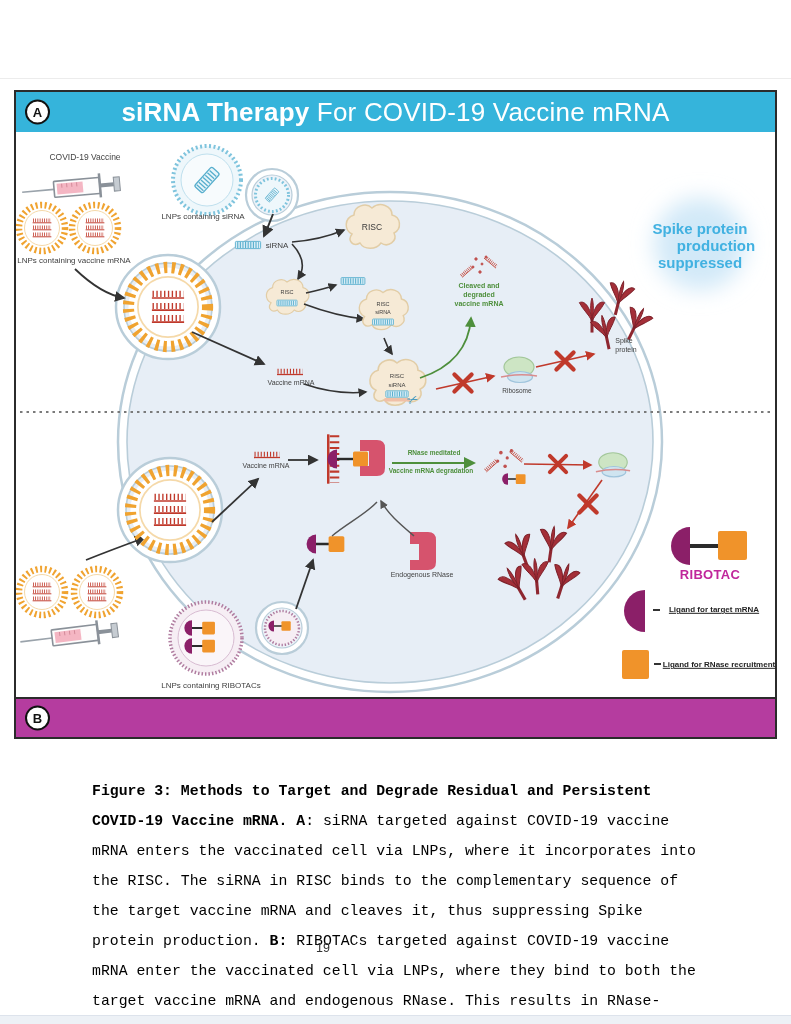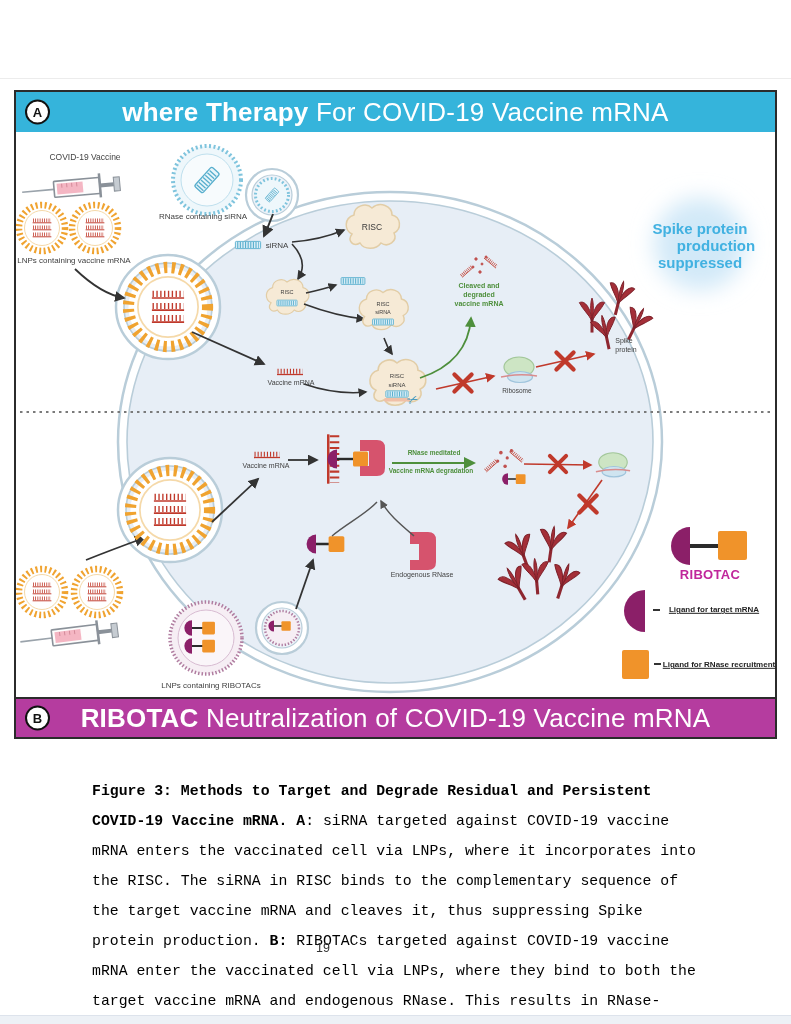--- a/index.html
+++ b/index.html
@@ -35,21 +35,21 @@
 </style>
 </head>
 <body>
 
 <div class="page-top-line"></div>
 
 <div class="figure-box">
 
   <div class="banner banner-top">
     <div class="badge">A</div>
-    <div class="banner-title"><span class="b">where Therapy</span><span> For COVID-19 Vaccine mRNA</span></div>
+    <div class="banner-title"><span class="b">siRNA Therapy</span><span> For COVID-19 Vaccine mRNA</span></div>
   </div>
 
   <div class="diagram">
     <svg width="759" height="565" viewBox="0 0 759 565">
       <defs>
         <marker id="mB" markerWidth="8" markerHeight="8" refX="5" refY="3" orient="auto">
             <path d="M0,0 L6,3 L0,6 Z" fill="#333"></path>
           </marker>
         <marker id="mR" markerWidth="8" markerHeight="8" refX="5" refY="3" orient="auto">
             <path d="M0,0 L6,3 L0,6 Z" fill="#c0392b"></path>
@@ -295,21 +295,21 @@
         <line x1="637" y1="478" x2="644" y2="478" stroke="#333" stroke-width="2"></line>
       </g>
       <g>
         <rect x="606" y="518" width="27" height="29" rx="2" fill="#f0932a"></rect>
         <line x1="638" y1="532" x2="645" y2="532" stroke="#333" stroke-width="2"></line>
       </g>
     </svg>
 
     <div class="lbl" style="left:69px;top:25px;font-size:8.5px;color:#444;">COVID-19 Vaccine</div>
     <div class="lbl" style="left:58px;top:129px;font-size:8px;">LNPs containing vaccine mRNA</div>
-    <div class="lbl" style="left:187px;top:85px;font-size:8px;">RNase containing siRNA</div>
+    <div class="lbl" style="left:187px;top:85px;font-size:8px;">LNPs containing siRNA</div>
     <div class="lbl" style="left:261px;top:114px;font-size:8px;">siRNA</div>
     <div class="lbl" style="left:356px;top:95px;font-size:8.5px;color:#3a3a3a;">RISC</div>
     <div class="lbl" style="left:271px;top:161px;font-size:5.5px;">RISC</div>
     <div class="lbl" style="left:367px;top:173px;font-size:5.5px;">RISC</div>
     <div class="lbl" style="left:367px;top:181px;font-size:5.5px;">siRNA</div>
     <div class="lbl" style="left:381px;top:244px;font-size:6px;">RISC</div>
     <div class="lbl" style="left:381px;top:253px;font-size:6px;">siRNA</div>
     <div class="lbl green" style="left:463px;top:154px;font-size:7px;">Cleaved and</div>
     <div class="lbl green" style="left:463px;top:163px;font-size:7px;">degraded</div>
     <div class="lbl green" style="left:463px;top:172px;font-size:7px;">vaccine mRNA</div>
@@ -325,21 +325,20 @@
     <div class="lbl green" style="left:415px;top:339px;font-size:6.5px;">Vaccine mRNA degradation</div>
     <div class="lbl" style="left:406px;top:443px;font-size:7px;">Endogenous RNase</div>
     <div class="lbl" style="left:195px;top:554px;font-size:8px;">LNPs containing RIBOTACs</div>
     <div class="lbl ribotac-title" style="left:694px;top:443px;">RIBOTAC</div>
     <div class="lbl legend-text" style="left:698px;top:478px;font-size:8px;">Ligand for target mRNA</div>
     <div class="lbl legend-text" style="left:703px;top:533px;font-size:8px;">Ligand for RNase recruitment</div>
   </div>
 
   <div class="banner banner-bottom">
     <div class="badge">B</div>
-    <div class="banner-title"><span class="b">RIBOTAC</span><span> Neutralization of COVID-19 Vaccine mRNA</span></div>
   </div>
 </div>
 
 <div class="caption"><span class="b">Figure 3: Methods to Target and Degrade Residual and Persistent COVID-19 Vaccine mRNA. </span><span class="b">A</span><span>: siRNA targeted against COVID-19 vaccine mRNA enters the vaccinated cell via LNPs, where it incorporates into the RISC. The siRNA in RISC binds to the complementary sequence of the target vaccine mRNA and cleaves it, thus suppressing Spike protein production. </span><span class="b">B:</span><span> RIBOTACs targeted against COVID-19 vaccine mRNA enter the vaccinated cell via LNPs, where they bind to both the target vaccine mRNA and endogenous RNase. This results in RNase-mediated vaccine mRNA degradation and the suppression of Spike protein production.</span></div>
 
 <div class="page-number">19</div>
 
 <div class="bottom-strip"></div>
 
 </body></html>

